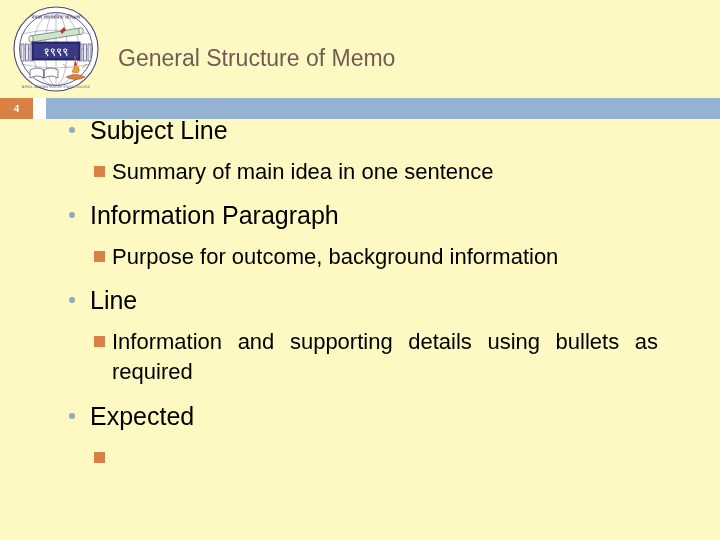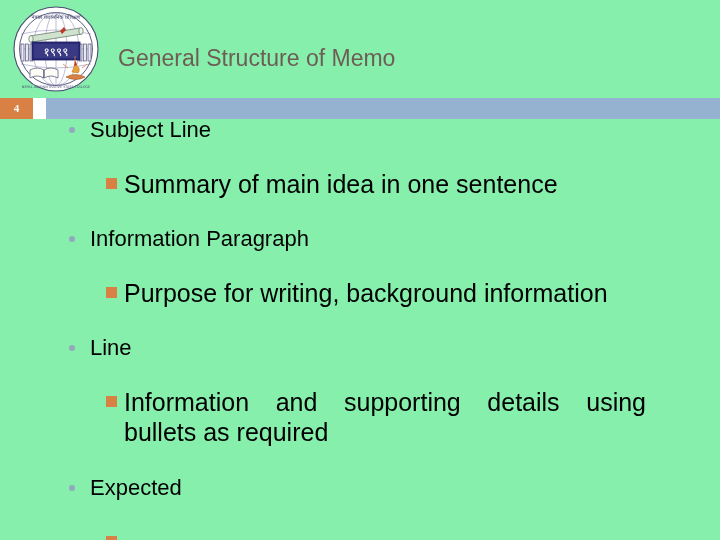--- a/index.html
+++ b/index.html
@@ -14,21 +14,21 @@
     font-family: "Liberation Sans", sans-serif;
     position: relative;
   }
 
   
   #slide {
     position: absolute;
     left: 0; top: 0;
     width: 720px;
     height: 540px;
-    background: #86efac;
+    background: #fef9c3;
   }
 
   
   #logo {
     position: absolute;
     left: 6px;
     top: 4px;
     width: 100px;
     height: 92px;
   }
@@ -97,40 +97,40 @@
     top: 113px;
     width: 720px;
     height: 420px;
   }
 
   .lvl1 {
     position: relative;
     margin: 0;
     padding: 0 0 0 90px;
     color: #000000;
-    font-size: 22px;
+    font-size: 25px;
     line-height: 34px;
     white-space: nowrap;
   }
   .lvl1 .dot {
     position: absolute;
     left: 69px;
     top: 14px;
     width: 6px;
     height: 6px;
     border-radius: 50%;
     background: #92a9bd;
   }
 
   .lvl2 {
     position: relative;
-    margin: 12px;
+    margin: 0;
     padding: 0 62px 0 112px;
     color: #000000;
-    font-size: 25px;
+    font-size: 22px;
     line-height: 30px;
     text-align: justify;
     text-justify: inter-word;
   }
   .lvl2 .sq {
     position: absolute;
     left: 94px;
     top: 9px;
     width: 11px;
     height: 11px;
@@ -237,21 +237,21 @@
     </div>
 
     <div class="gap-b"></div>
     <div class="lvl1">
       <span class="dot"></span>
       <span>Information Paragraph</span>
     </div>
     <div class="gap-a"></div>
     <div class="lvl2 nowrap">
       <span class="sq"></span>
-      <span>Purpose for writing, background information</span>
+      <span>Purpose for outcome, background information</span>
     </div>
 
     <div class="gap-c"></div>
     <div class="lvl1">
       <span class="dot"></span>
       <span>Line</span>
     </div>
     <div class="gap-a"></div>
     <div class="lvl2">
       <span class="sq"></span>

